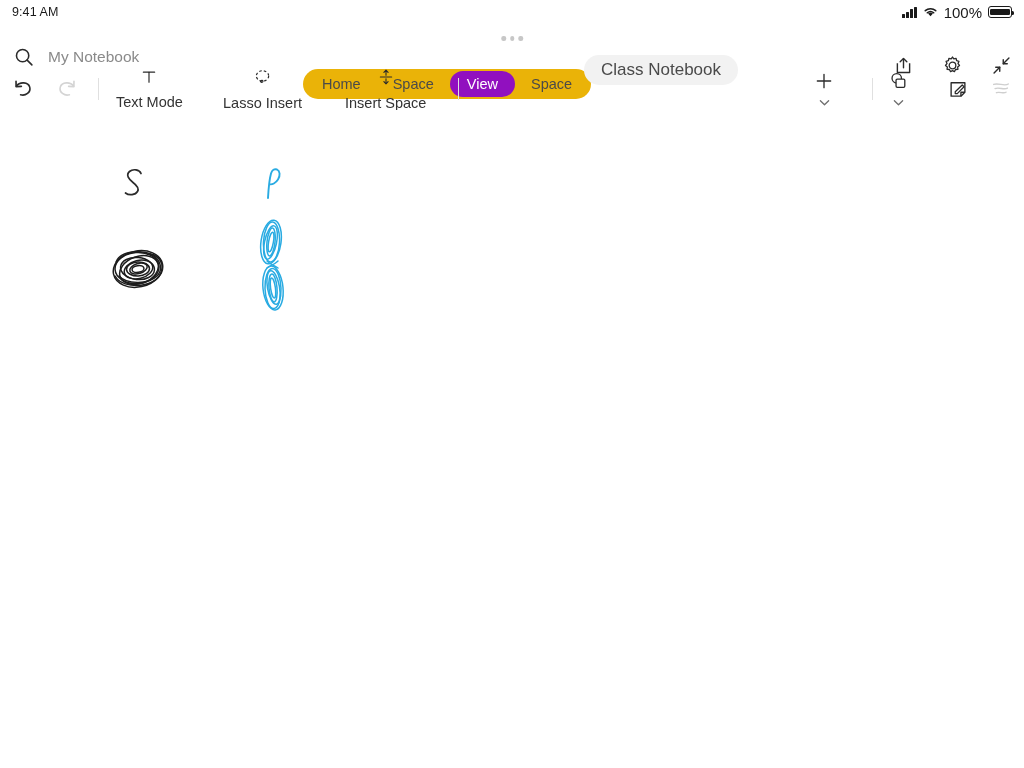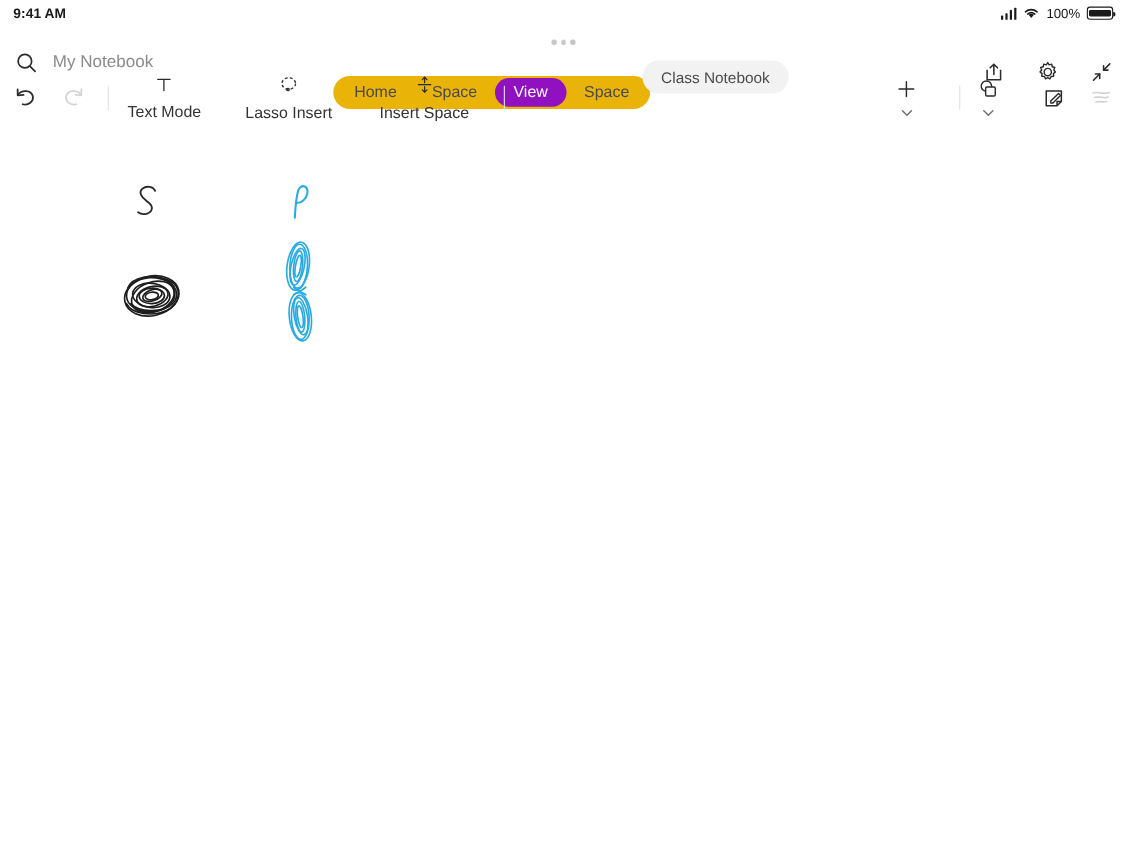--- a/index.html
+++ b/index.html
@@ -11,24 +11,24 @@
   }
   #app { position: relative; width: 1024px; height: 768px; background: #fff; }
 
   
   .statusbar {
     position: absolute; top: 0; left: 0; width: 1024px; height: 24px;
     display: flex; align-items: center; justify-content: space-between;
     padding: 0 12px;
   }
   .status-time {
-    font-size: 12.5px; font-weight: bold; color: #1a1a1a; letter-spacing: .1px;
+    font-size: 12.5px; font-weight: normal; color: #1a1a1a; letter-spacing: .1px;
   }
   .status-right { display: flex; align-items: center; gap: 6px; }
-  .status-pct { font-size: 12px; font-weight: 500; color: #1a1a1a; }
+  .status-pct { font-size: 15px; font-weight: 500; color: #1a1a1a; }
 
   .signal { display: flex; align-items: flex-end; gap: 1.5px; height: 11px; }
   .signal i { display: block; width: 2.5px; background: #1a1a1a; border-radius: .5px; }
   .signal i:nth-child(1) { height: 4px; }
   .signal i:nth-child(2) { height: 6px; }
   .signal i:nth-child(3) { height: 8.5px; }
   .signal i:nth-child(4) { height: 11px; }
 
   .battery {
     width: 24px; height: 11.5px; border: 1.2px solid #1a1a1a;
@@ -63,21 +63,21 @@
   .tab {
     height: 26px; padding: 0 16px; border-radius: 14px;
     display: flex; align-items: center; justify-content: center;
     font-size: 14.5px; color: #4a4a4a; white-space: nowrap; cursor: default;
   }
   .tab.active { background: #9110bf; color: #fff; font-weight: 500; padding: 0 17px; }
 
   .tab-standalone {
     position: absolute; left: 584px; top: 31px; height: 30px;
     background: #f2f2f2; border-radius: 16px; padding: 0 17px;
-    display: flex; align-items: center; font-size: 14px; color: #4a4a4a;
+    display: flex; align-items: center; font-size: 17px; color: #4a4a4a;
   }
 
   .hdr-right {
     position: absolute; right: 12px; top: 31px;
     display: flex; align-items: center; gap: 28px;
   }
 
   
   .ribbon {
     position: absolute; top: 68px; left: 0; width: 1024px; height: 42px;

